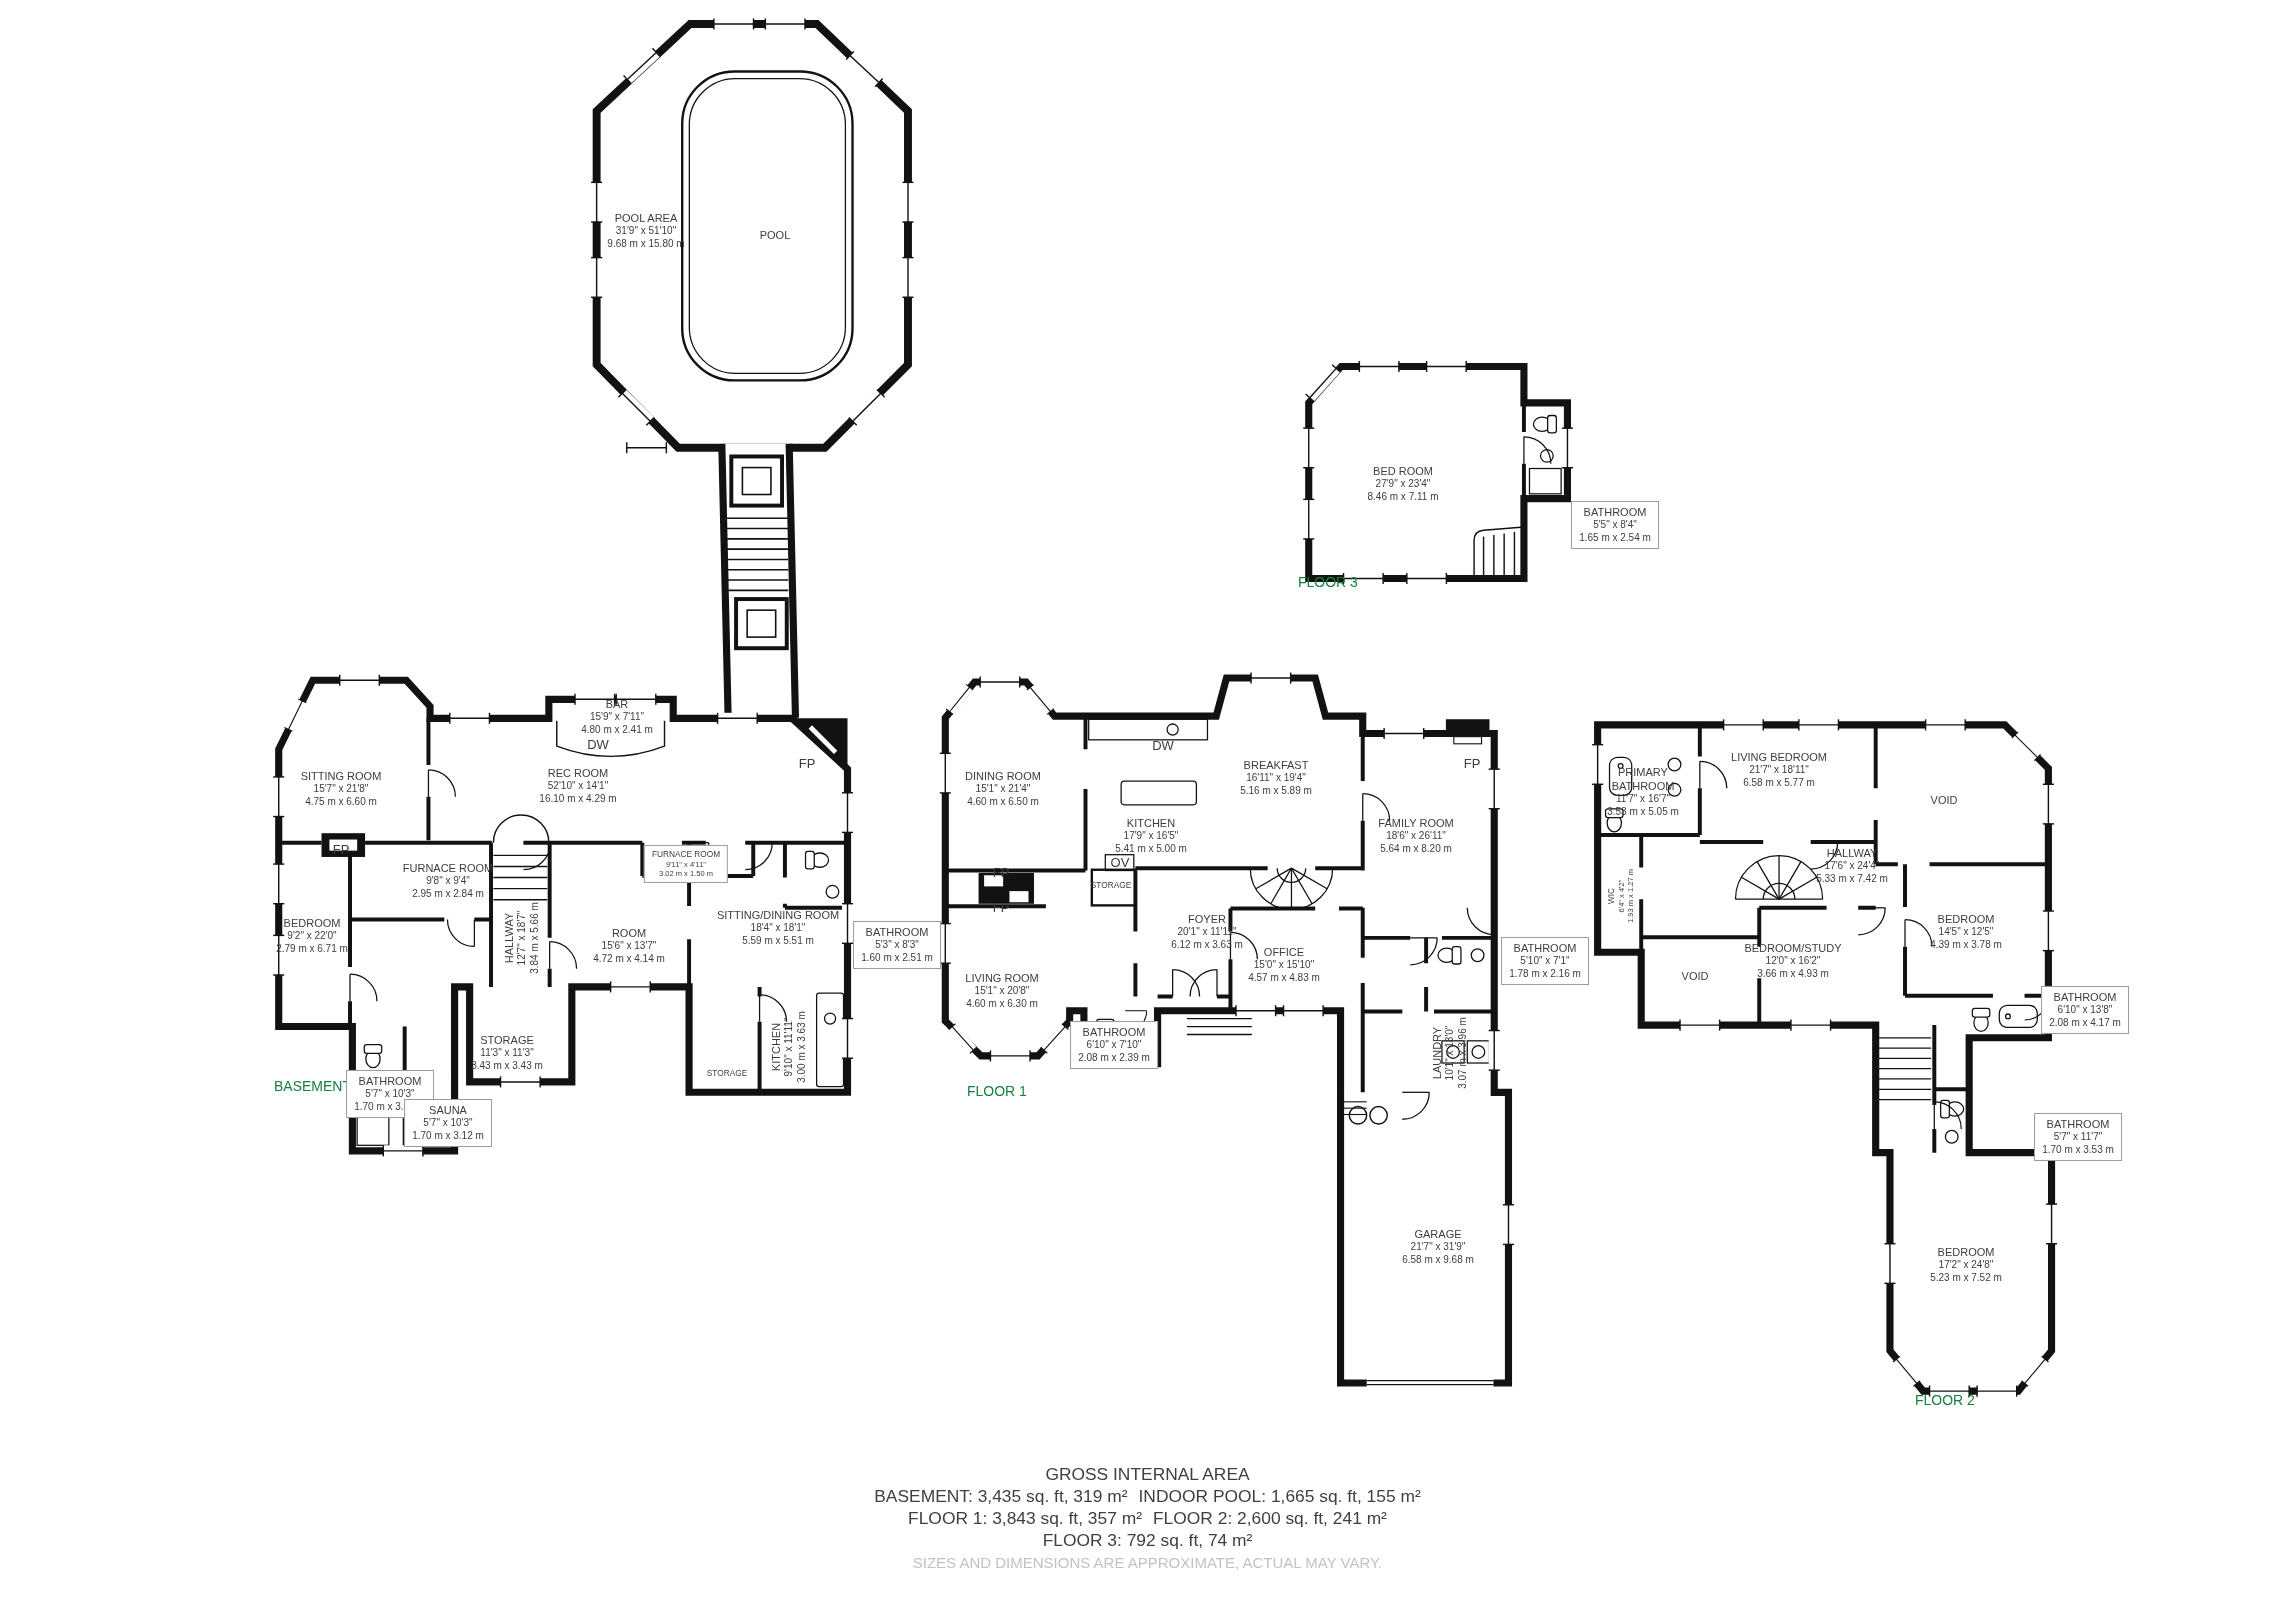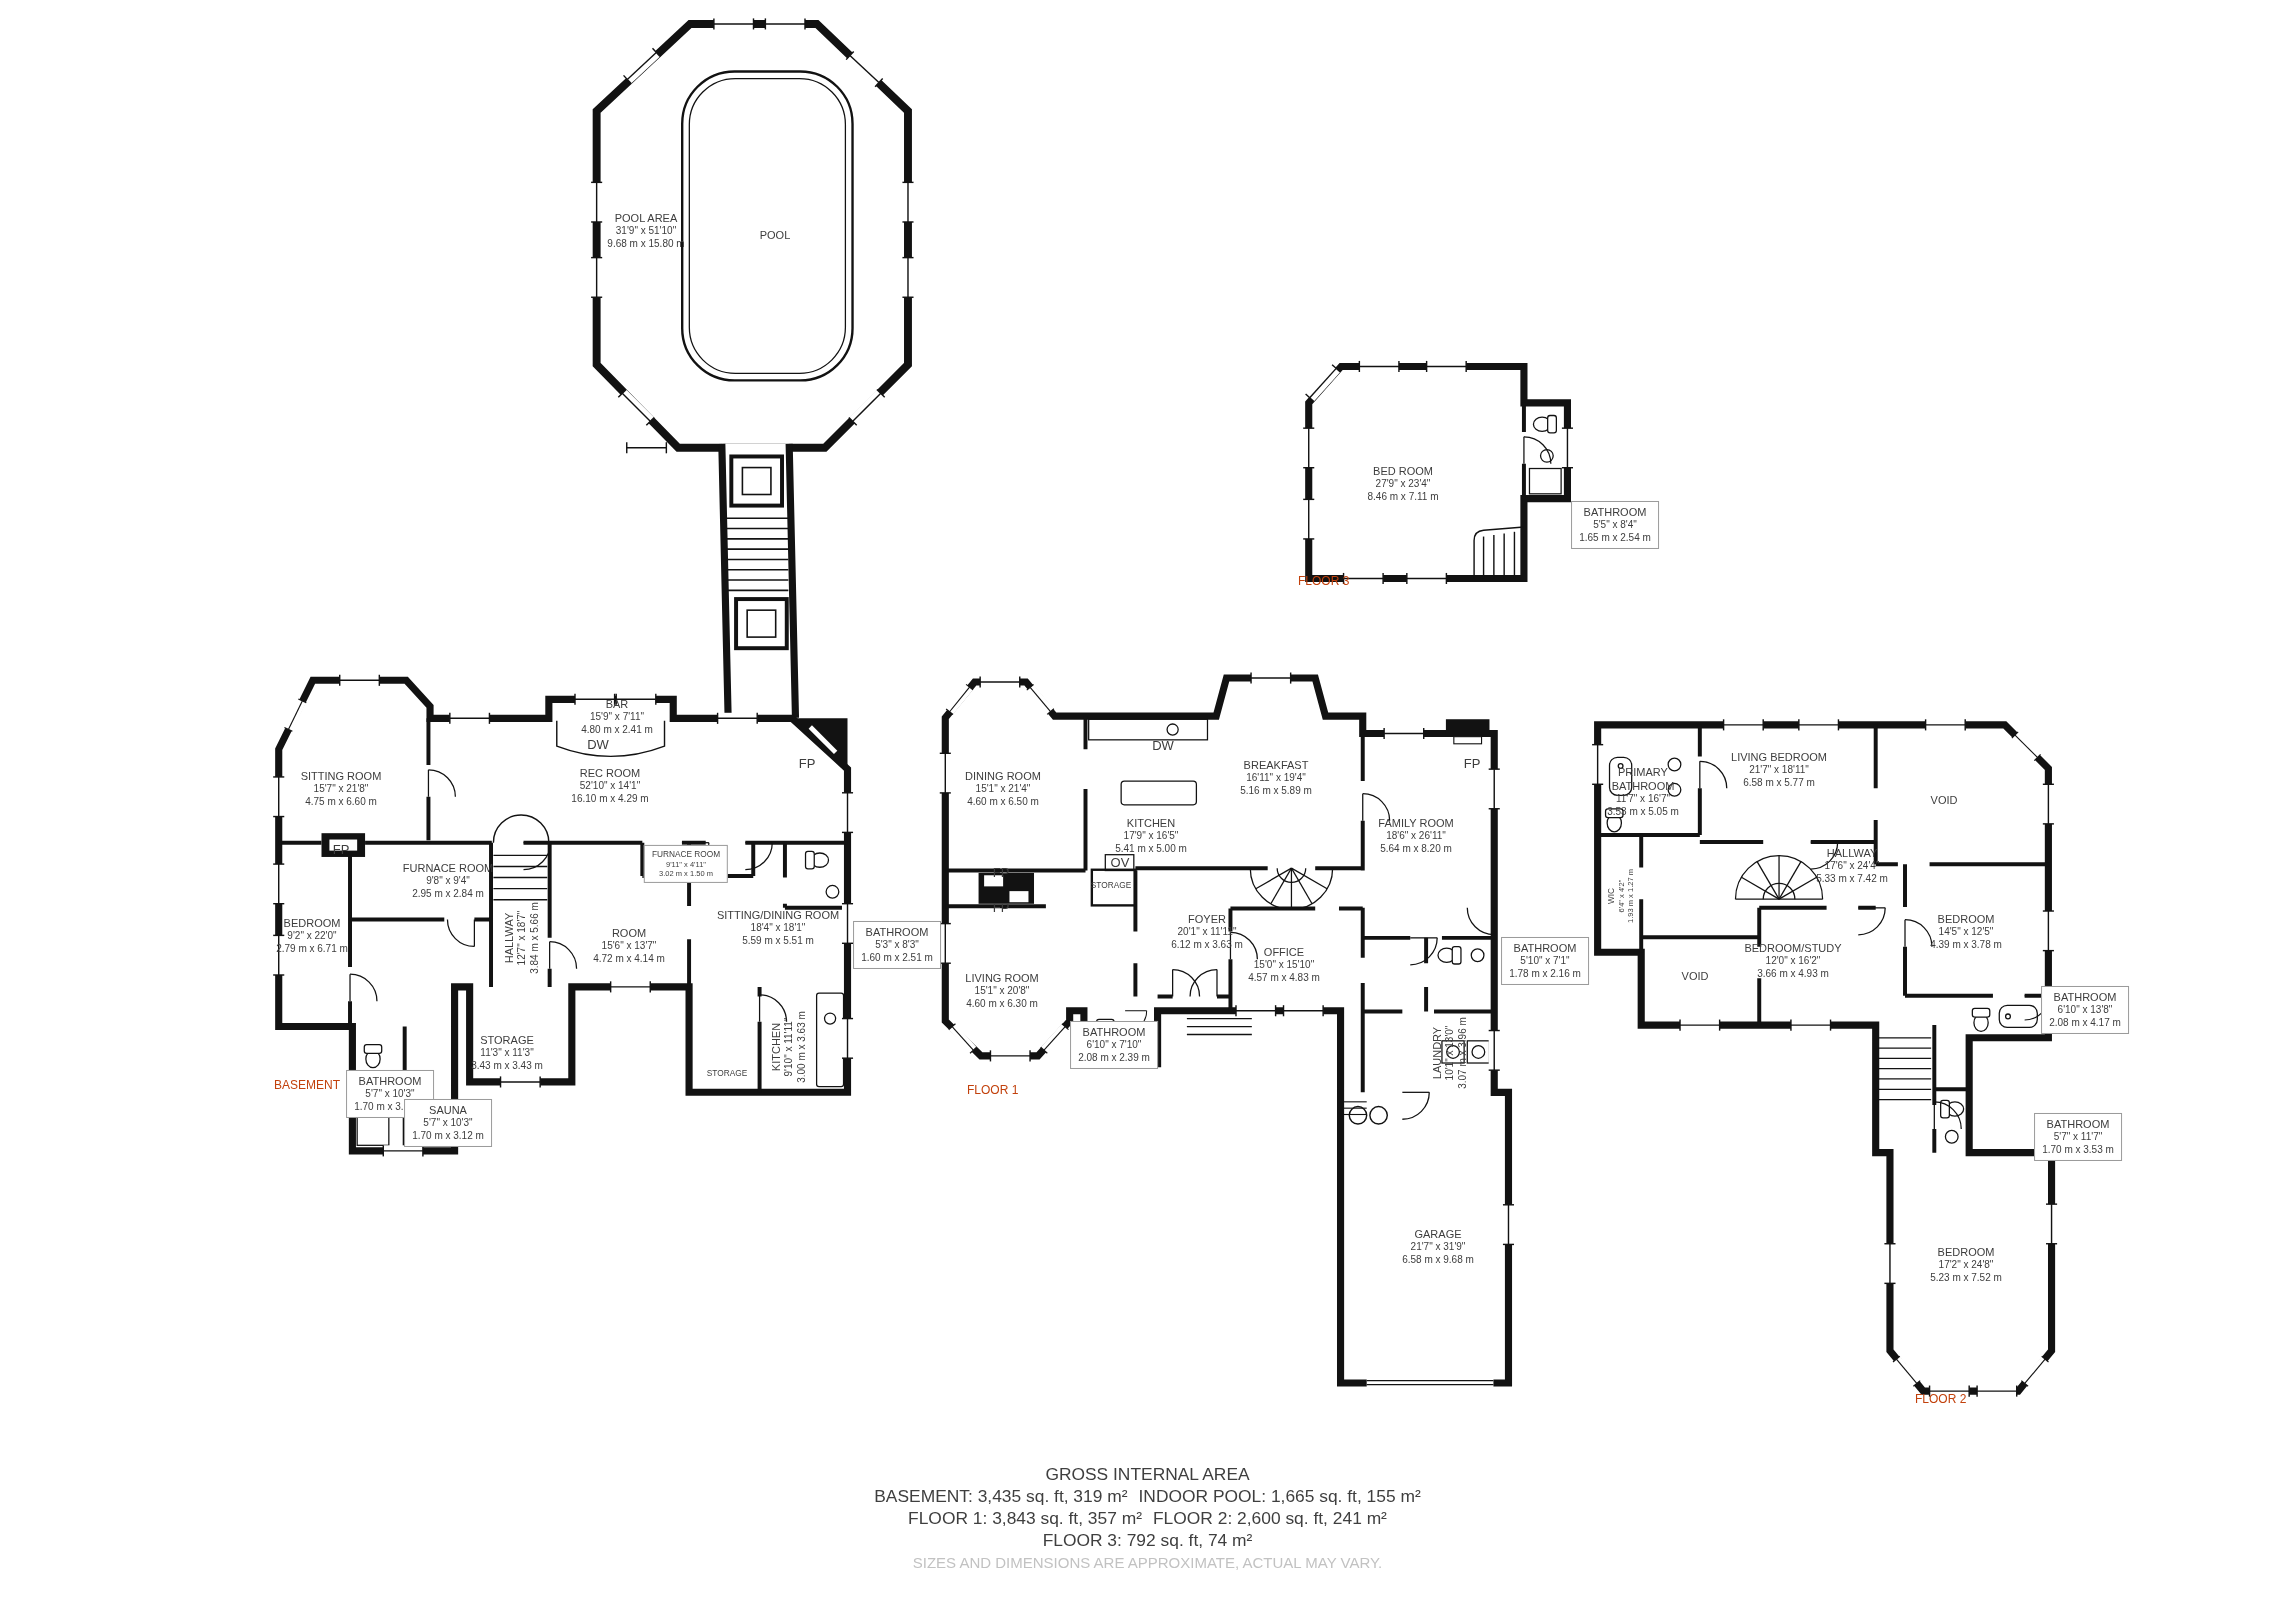--- a/index.html
+++ b/index.html
@@ -10,21 +10,21 @@
   .plan{position:absolute}
   .room-label{position:absolute;transform:translate(-50%,-50%);text-align:center;line-height:1.28;white-space:nowrap;color:#3d3d3d}
   .room-label .rname{font-size:11px}
   .room-label .rdim{font-size:10px}
   .room-label.rot{transform:translate(-50%,-50%) rotate(-90deg)}
   .room-label.sm .rname{font-size:8.3px}
   .room-label.sm .rdim{font-size:7.5px}
   .room-label.wrap{white-space:normal;width:92px}
   .room-label.boxed{background:#fff;border:0.8px solid #9a9a9a;padding:3.2px 7.1px;z-index:5}
   .tag{position:absolute;transform:translate(-50%,-50%);font-size:13px;color:#3d3d3d;white-space:nowrap;z-index:4}
-  .floor-label{position:absolute;font-size:12px;color:#c2410c;white-space:nowrap}
+  .floor-label{position:absolute;font-size:14px;color:#15803d;white-space:nowrap}
   .footer{position:absolute;left:0;width:100%;text-align:center;color:#3f3f3f}
   .footer .fline{font-size:17.4px;line-height:22px;display:flex;justify-content:center;gap:11px}
   .footer .disclaimer{font-size:15px;line-height:24px;color:#c2c2c2}
   svg{display:block}
 </style>
 </head>
 <body>
 
 <div class="canvas">
 
@@ -396,21 +396,21 @@
     <div class="rname">SITTING ROOM</div>
     <div class="rdim">15'7" x 21'8"</div>
     <div class="rdim">4.75 m x 6.60 m</div>
   </div>
   <div class="room-label" style="left:617px;top:717px">
     <div class="rname">BAR</div>
     <div class="rdim">15'9" x 7'11"</div>
     <div class="rdim">4.80 m x 2.41 m</div>
   </div>
   <div class="tag" style="left:598px;top:744px">DW</div>
-  <div class="room-label" style="left:610px;top:786px">
+  <div class="room-label" style="left:578px;top:786px">
     <div class="rname">REC ROOM</div>
     <div class="rdim">52'10" x 14'1"</div>
     <div class="rdim">16.10 m x 4.29 m</div>
   </div>
   <div class="tag" style="left:807px;top:763px">FP</div>
   <div class="room-label" style="left:448px;top:881px">
     <div class="rname">FURNACE ROOM</div>
     <div class="rdim">9'8" x 9'4"</div>
     <div class="rdim">2.95 m x 2.84 m</div>
   </div>

